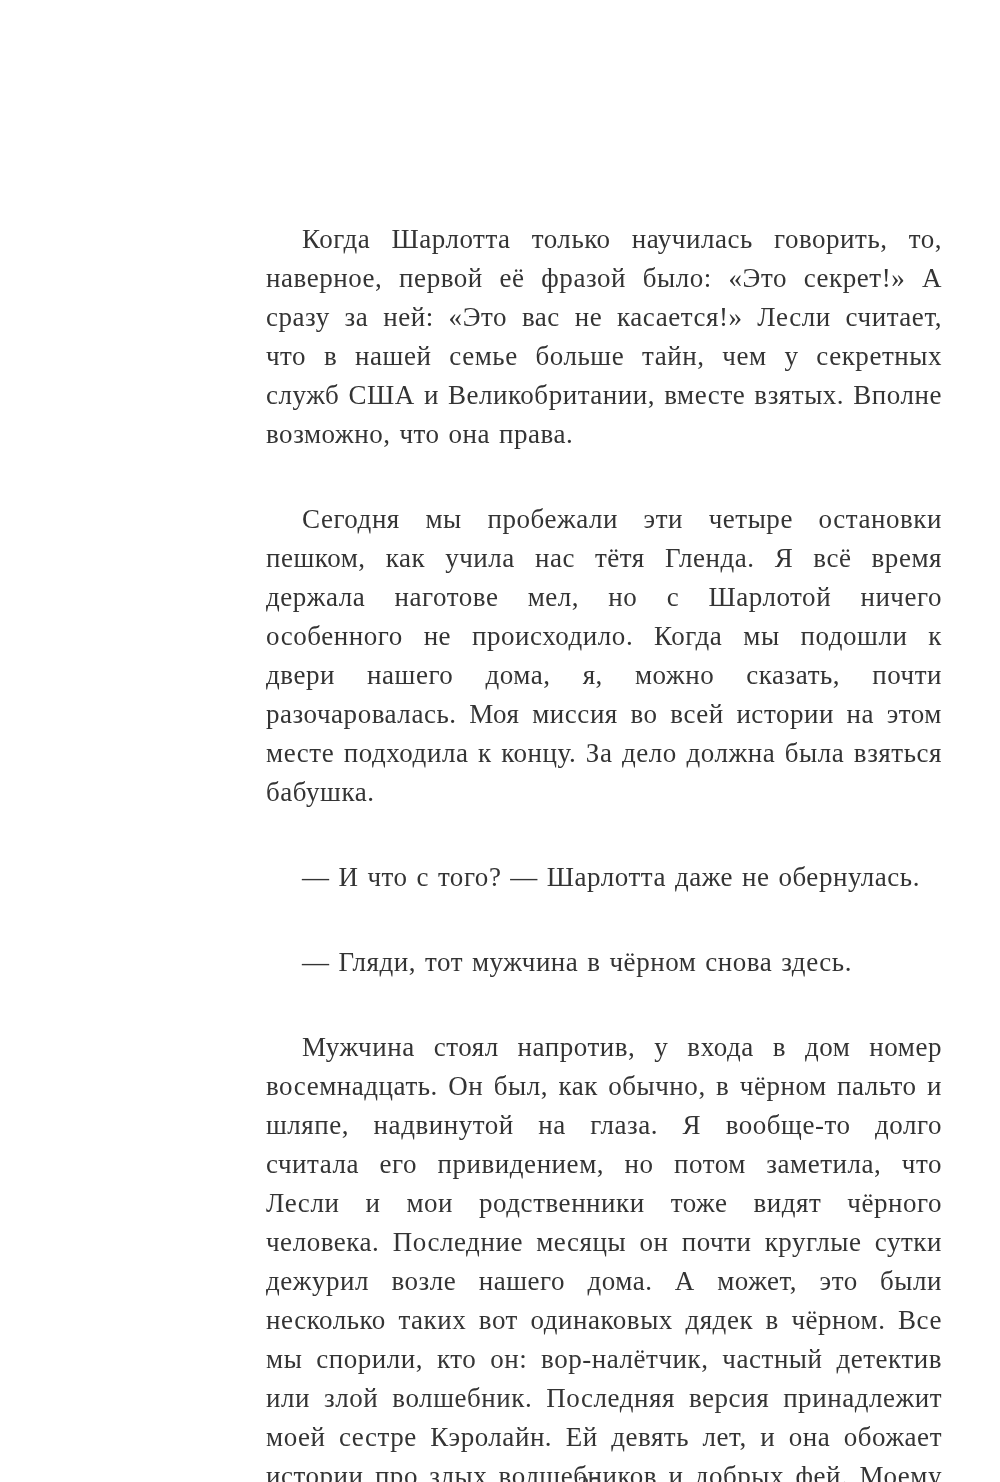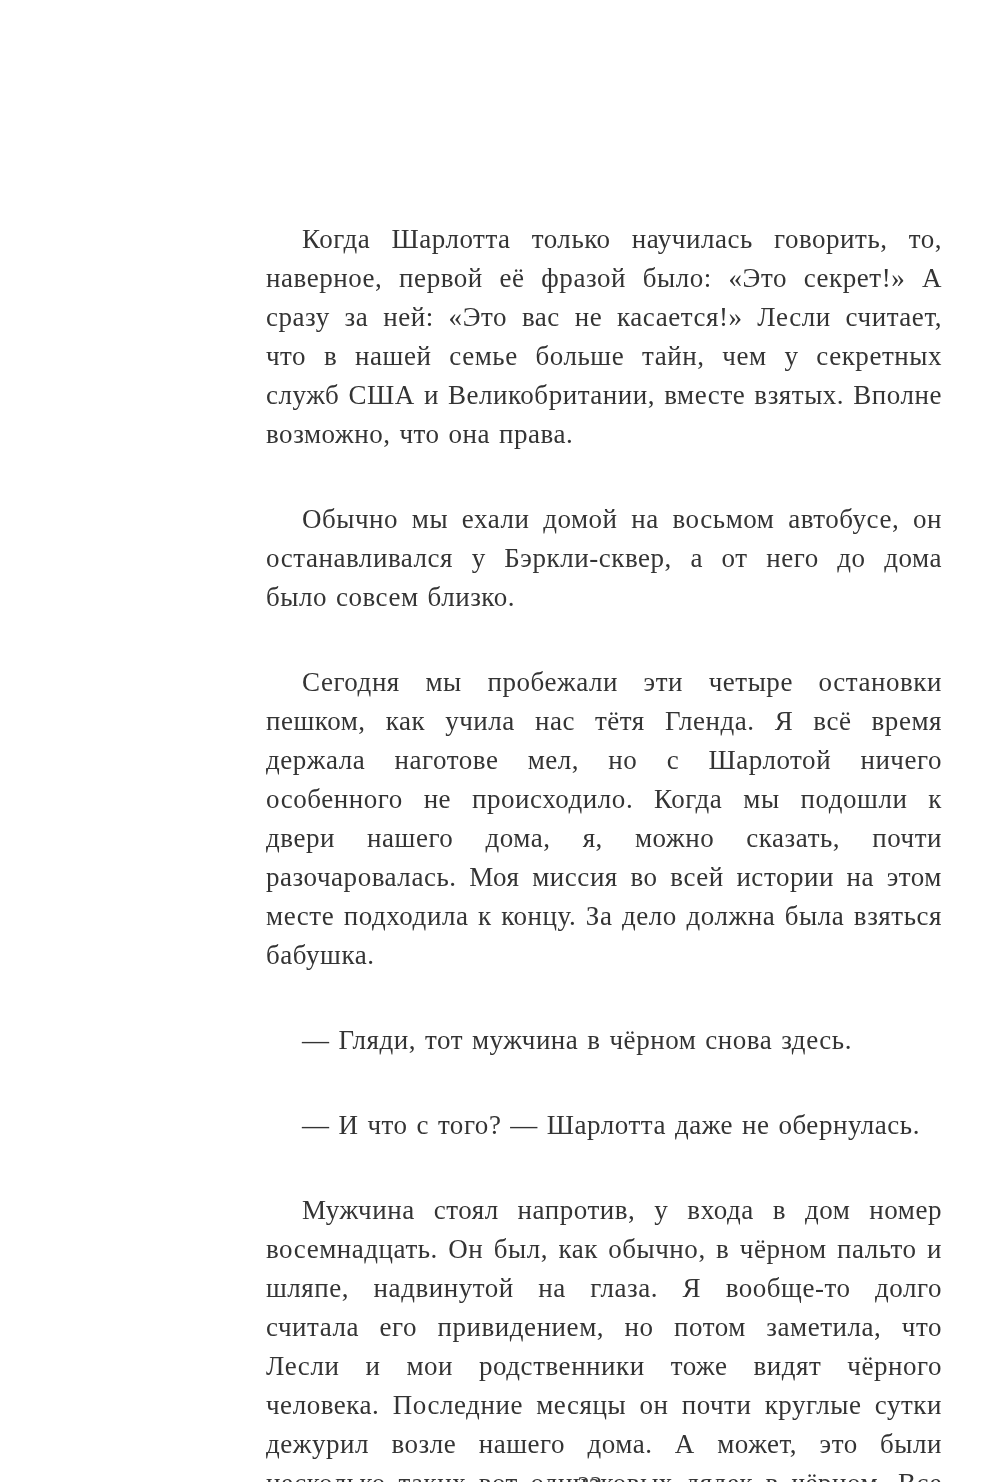--- a/index.html
+++ b/index.html
@@ -47,20 +47,19 @@
     color: #3c3c3c;
     letter-spacing: 0.02em;
   }
 </style>
 </head>
 <body>
 
 <div class="book-page">
   <div class="text-block">
       <p class="para">Когда Шарлотта только научилась говорить, то, наверное, первой её фразой было: «Это секрет!» А сразу за ней: «Это вас не касается!» Лесли считает, что в нашей семье больше тайн, чем у секретных служб США и Великобритании, вместе взятых. Вполне возможно, что она права.</p>
-      <p class="para">Обычно мы ехали домой на восьмом автобусе, он останавливался у Бэркли-сквер, а от него до дома было совсем близко.</p>
       <p class="para">Сегодня мы пробежали эти четыре остановки пешком, как учила нас тётя Гленда. Я всё время держала наготове мел, но с Шарлотой ничего особенного не происходило. Когда мы подошли к двери нашего дома, я, можно сказать, почти разочаровалась. Моя миссия во всей истории на этом месте подходила к концу. За дело должна была взяться бабушка.</p>
+      <p class="para">— И что с того? — Шарлотта даже не обернулась.</p>
       <p class="para">— Гляди, тот мужчина в чёрном снова здесь.</p>
-      <p class="para">— И что с того? — Шарлотта даже не обернулась.</p>
       <p class="para">Мужчина стоял напротив, у входа в дом номер восемнадцать. Он был, как обычно, в чёрном пальто и шляпе, надвинутой на глаза. Я вообще-то долго считала его привидением, но потом заметила, что Лесли и мои родственники тоже видят чёрного человека. Последние месяцы он почти круглые сутки дежурил возле нашего дома. А может, это были несколько таких вот одинаковых дядек в чёрном. Все мы спорили, кто он: вор-налётчик, частный детектив или злой волшебник. Последняя версия принадлежит моей сестре Кэролайн. Ей девять лет, и она обожает истории про злых волшебников и добрых фей. Моему брату Нику двенадцать, истории про волшебников и фей он уже терпеть не может, поэтому Ник был за версию с вором. Лесли и я отстаивали детектива. Каждый</p>
     </div>
   <div class="page-number">22</div>
 </div>
 
 </body></html>

